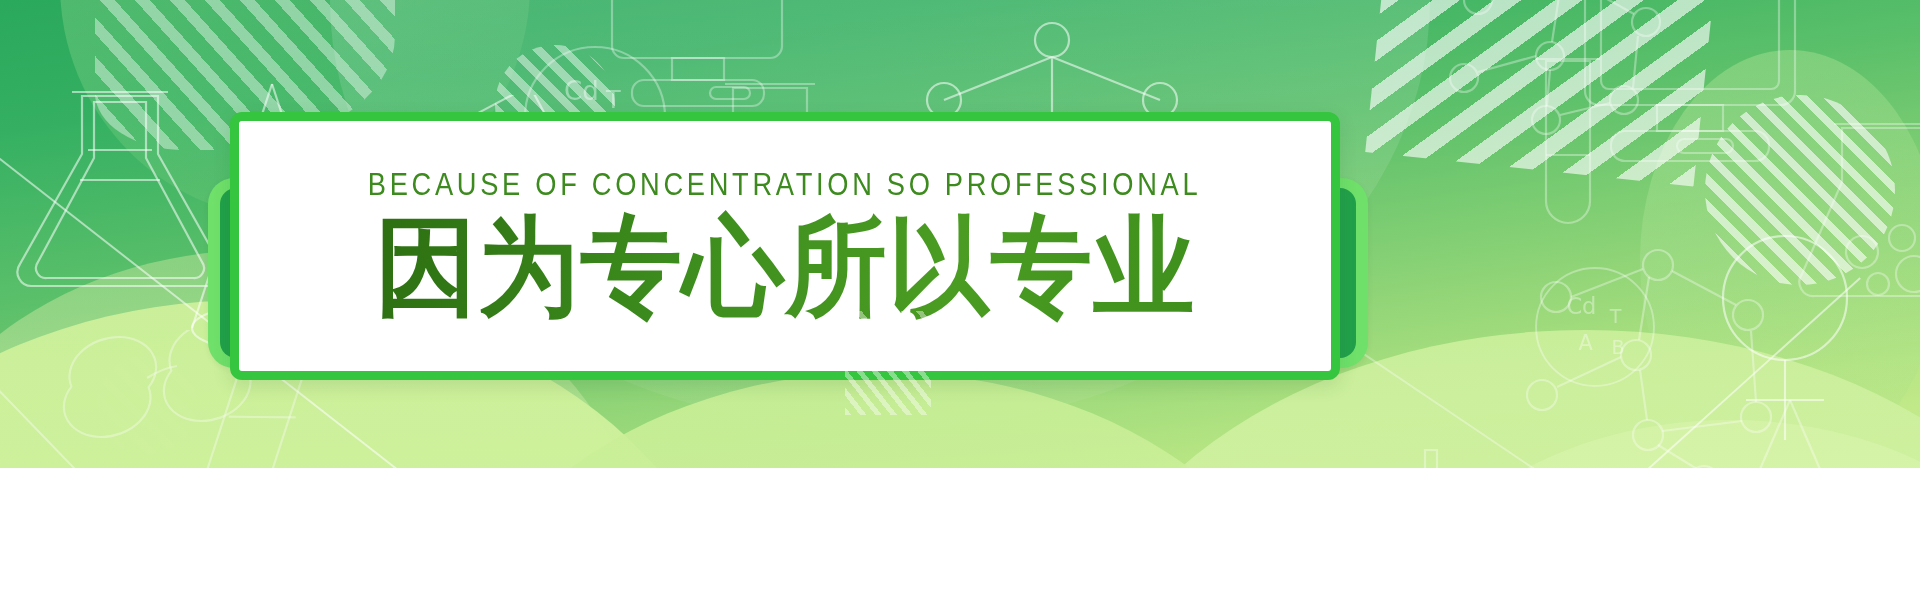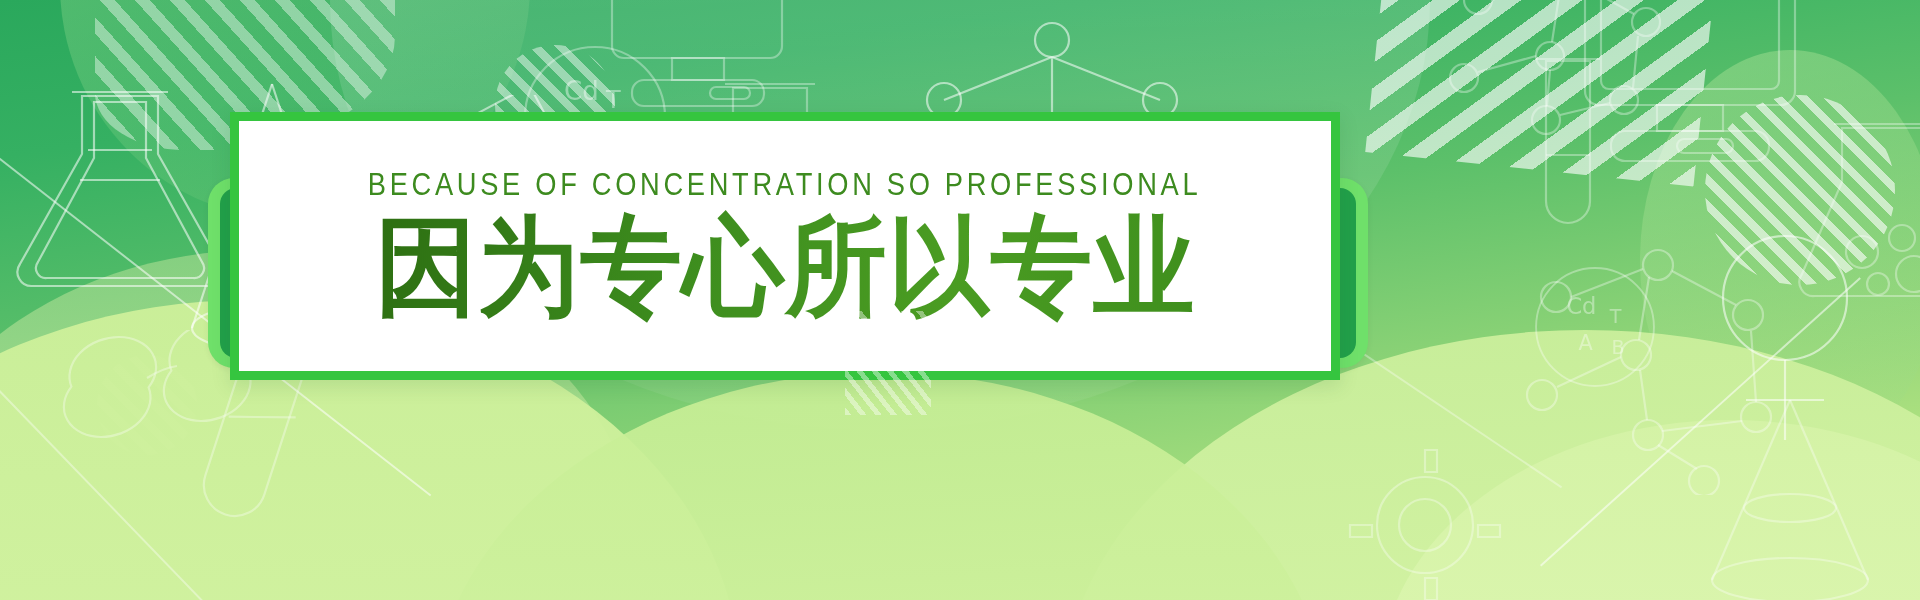--- a/index.html
+++ b/index.html
@@ -1,21 +1,21 @@
 <!DOCTYPE html>
 <html><head>
 <meta charset="utf-8">
 <title>Banner</title>
 <style>
   html,body{margin:0;padding:0;background:#fff;}
   body{font-family:"Liberation Sans","DejaVu Sans",sans-serif;}
 
   #banner{
     position:relative;
-    width:1920px;height:600px;
+    width:1920px;height:468px;
     overflow:hidden;
     background:linear-gradient(172deg,#2aa85c 0%,#35b062 18%,#5cc06a 42%,#8fd477 66%,#b7e583 85%,#cdee90 100%);
   }
 
   
   .layer{position:absolute;inset:0;overflow:hidden;pointer-events:none;}
 
   .bigcircle{
     position:absolute;border-radius:50%;
   }
@@ -86,21 +86,21 @@
     background:#22a04a;border-radius:18px;
   }
   .tab-l{left:0;}      .tab-l .tab-inner{left:12px;}
   .tab-r{left:1108px;} .tab-r .tab-inner{left:8px;}
 
   #card{
     position:absolute;left:22px;top:14px;
     width:1110px;height:268px;
     background:#ffffff;
     border:9px solid #35c53f;
-    border-radius:0;
+    border-radius:12px;
     box-sizing:border-box;
     box-shadow:0 6px 18px rgba(20,90,40,.13);
     display:flex;flex-direction:column;
     align-items:center;justify-content:center;
   }
 
   #eyebrow{
     color:#3d8b1f;
     font-size:31px;
     letter-spacing:.135em;

